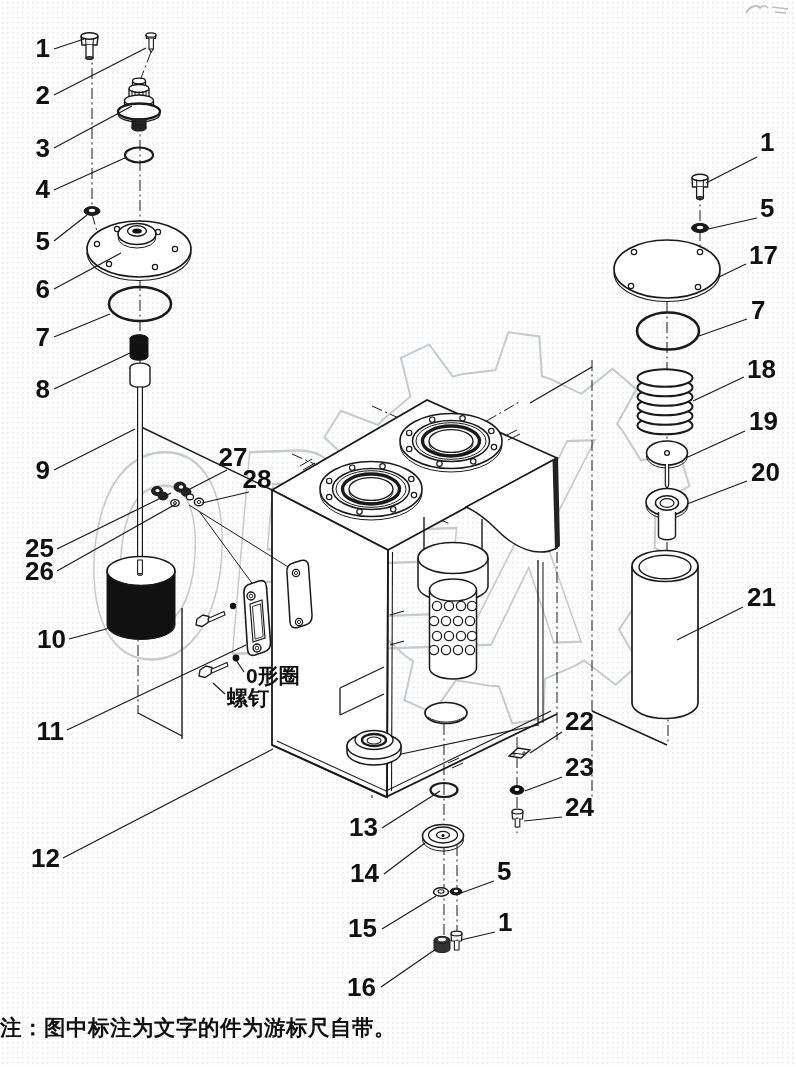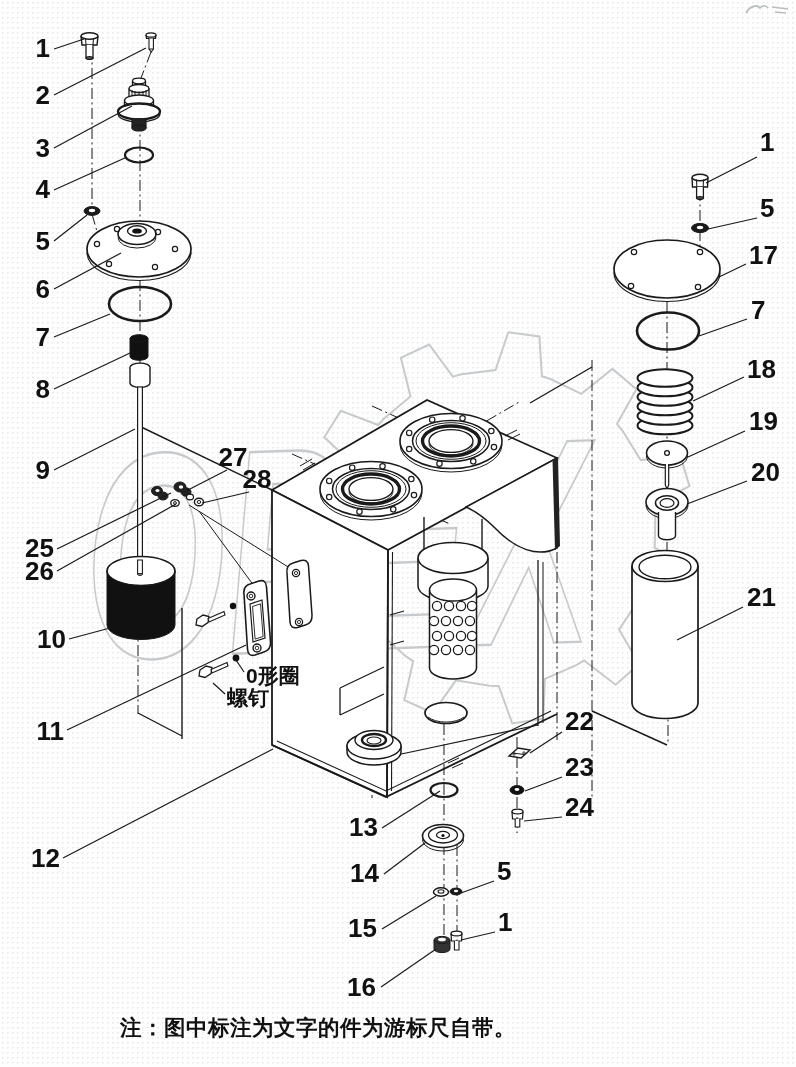--- a/index.html
+++ b/index.html
@@ -5,21 +5,21 @@
   html,body{margin:0;padding:0;background:#fff;}
   .page{
     position:relative;width:796px;height:1067px;overflow:hidden;
     background:#fefefe;
     background-image:radial-gradient(#ececec 1px, transparent 1px);
     background-size:5px 5px;
     font-family:"Liberation Sans","DejaVu Sans",sans-serif;
   }
   svg{position:absolute;left:0;top:0;}
   .note{
-    position:absolute;left:0;top:1013px;width:636px;text-align:center;
+    position:absolute;left:0;top:1013px;width:636px;
     font-size:21.5px;font-weight:bold;color:#111;letter-spacing:0.5px;
     font-family:"Liberation Sans","DejaVu Sans",sans-serif;
   }
 </style>
 </head>
 <body>
 
 <div class="page">
 <svg id="dwg" width="796" height="1067" viewBox="0 0 796 1067">
 

